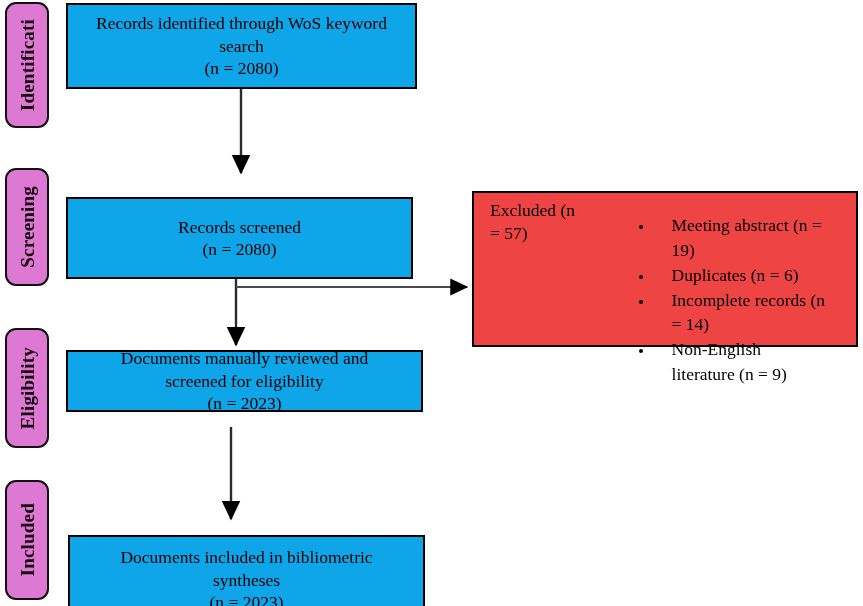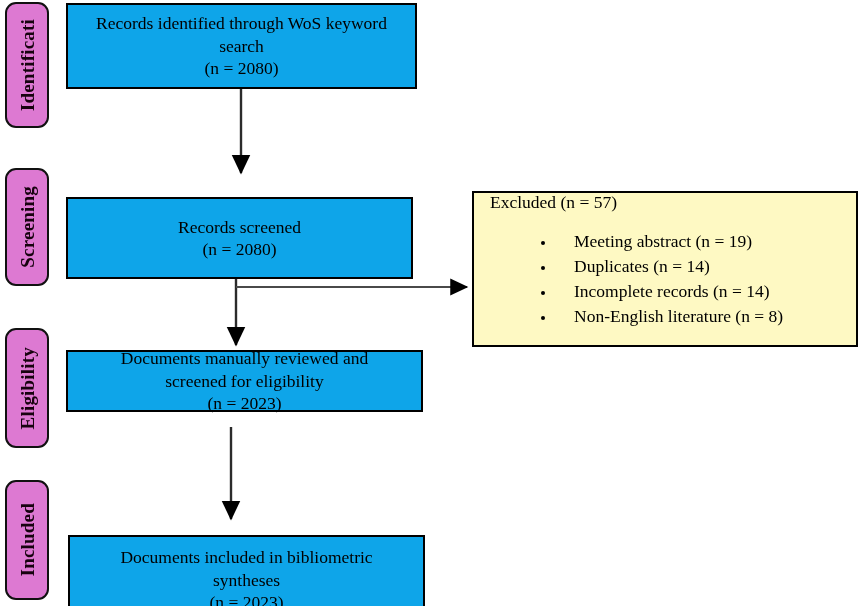--- a/index.html
+++ b/index.html
@@ -60,24 +60,24 @@
     font-size: 17.5px;
     line-height: 1.28;
     padding: 0 10px;
     white-space: pre-line;
   }
 
   
   .excluded-box {
     position: absolute;
     box-sizing: border-box;
-    background: #fef9c3;
+    background: #ef4444;
     border: 2.5px solid #000000;
     display: flex;
-    flex-direction: column;
+    flex-direction: row;
     justify-content: center;
     padding: 6px 14px 10px 16px;
   }
   .excluded-title {
     font-size: 17.5px;
     line-height: 1.3;
     margin-bottom: 1px;
   }
   .excluded-list {
     list-style: disc;
@@ -160,19 +160,19 @@
   <div class="flow-box" style="left:68px; top:523px; width:357px; height:90px;margin-top:12px;">
     <div class="box-text">Documents included in bibliometric
 syntheses
 (n = 2023)</div>
   </div>
 
   <div class="excluded-box" style="left:472px; top:191px; width:386px; height:156px;">
     <div class="excluded-title">Excluded (n = 57)</div>
     <ul class="excluded-list">
       <li>Meeting abstract (n = 19)</li>
-      <li>Duplicates (n = 14)</li>
+      <li>Duplicates (n = 6)</li>
       <li>Incomplete records (n = 14)</li>
-      <li>Non-English literature (n = 8)</li>
+      <li>Non-English literature (n = 9)</li>
     </ul>
   </div>
 
 </div>
 
 </body></html>

